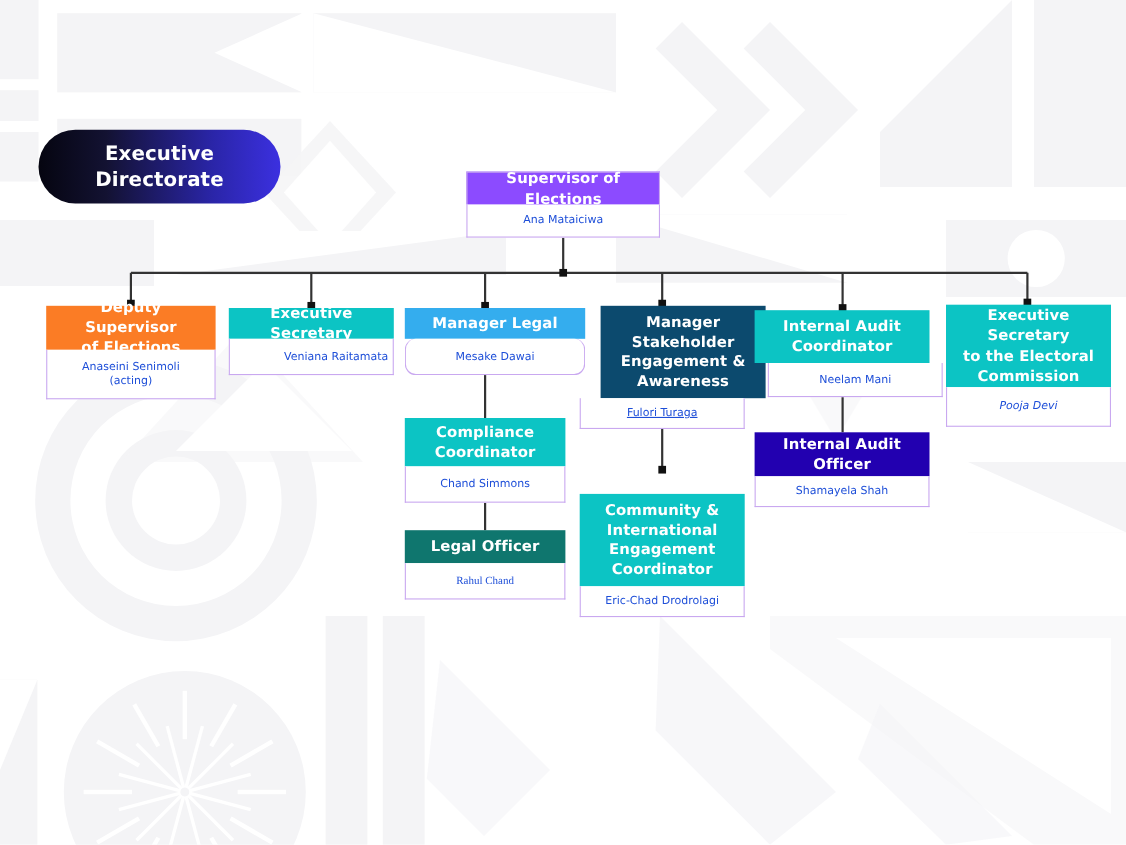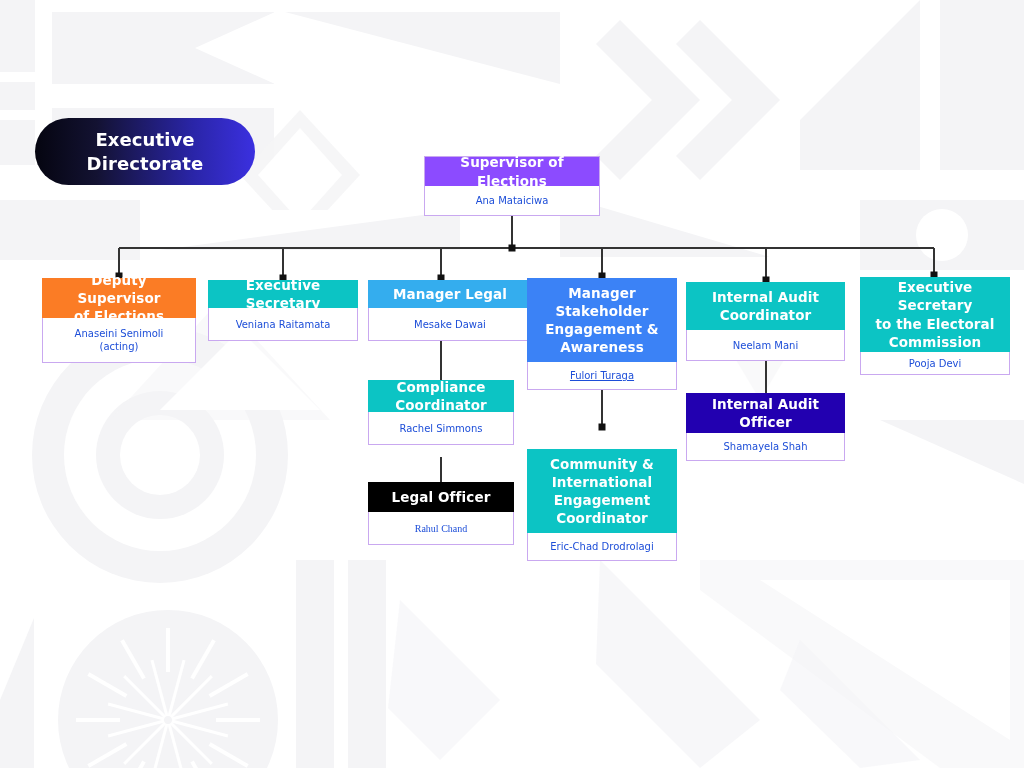--- a/index.html
+++ b/index.html
@@ -253,80 +253,80 @@
     <div class="node-body" style="height:45px; flex-direction:column;">
       <span>Anaseini Senimoli</span>
       <span>(acting)</span>
     </div>
   </div>
 
   <div class="node" style="left:208px; top:280px; width:150px;">
     <div class="node-header" style="background:#0cc4c4; height:28px;">
       <span>Executive Secretary</span>
     </div>
-    <div class="node-body" style="height:33px;">
+    <div class="node-body" style="height:33px;justify-content:flex-end;">
       <span>Veniana Raitamata</span>
     </div>
   </div>
 
   <div class="node" style="left:368px; top:280px; width:164px;">
     <div class="node-header" style="background:#34adee; height:28px;">
       <span>Manager Legal</span>
     </div>
-    <div class="node-body" style="height:33px;">
+    <div class="node-body" style="height:33px;border-radius:10px;">
       <span>Mesake Dawai</span>
     </div>
   </div>
 
   <div class="node" style="left:527px; top:278px; width:150px;">
-    <div class="node-header" style="background:#3b82f6; height:84px; flex-direction:column;">
+    <div class="node-header" style="background:#0c4a6e; height:84px; flex-direction:column;margin-left:19px;">
       <span>Manager</span>
       <span>Stakeholder</span>
       <span>Engagement &amp;</span>
       <span>Awareness</span>
     </div>
     <div class="node-body" style="height:28px;text-decoration:underline;">
       <span>Fulori Turaga</span>
     </div>
   </div>
 
   <div class="node" style="left:686px; top:282px; width:159px;">
     <div class="node-header" style="background:#0cc4c4; height:48px; flex-direction:column;">
       <span>Internal Audit</span>
       <span>Coordinator</span>
     </div>
-    <div class="node-body" style="height:31px;">
+    <div class="node-body" style="height:31px;margin-left:12px;">
       <span>Neelam Mani</span>
     </div>
   </div>
 
   <div class="node" style="left:860px; top:277px; width:150px;">
     <div class="node-header" style="background:#0cc4c4; height:75px; flex-direction:column;">
       <span>Executive</span>
       <span>Secretary</span>
       <span>to the Electoral</span>
       <span>Commission</span>
     </div>
-    <div class="node-body" style="height:23px;">
+    <div class="node-body" style="height:36px;font-style:italic;">
       <span>Pooja Devi</span>
     </div>
   </div>
 
   <div class="node" style="left:368px; top:380px; width:146px;">
-    <div class="node-header" style="background:#0cc4c4; height:32px; flex-direction:column;">
+    <div class="node-header" style="background:#0cc4c4; height:44px; flex-direction:column;">
       <span>Compliance</span>
       <span>Coordinator</span>
     </div>
     <div class="node-body" style="height:33px;">
-      <span>Rachel Simmons</span>
+      <span>Chand Simmons</span>
     </div>
   </div>
 
   <div class="node" style="left:368px; top:482px; width:146px;">
-    <div class="node-header" style="background:#000000; height:30px;">
+    <div class="node-header" style="background:#0f766e; height:30px;">
       <span>Legal Officer</span>
     </div>
     <div class="node-body" style="height:33px;font-family:Liberation Serif, serif;">
       <span>Rahul Chand</span>
     </div>
   </div>
 
   <div class="node" style="left:527px; top:429px; width:150px;margin-top:20px;">
     <div class="node-header" style="background:#0cc4c4; height:84px; flex-direction:column;">
       <span>Community &amp;</span>

